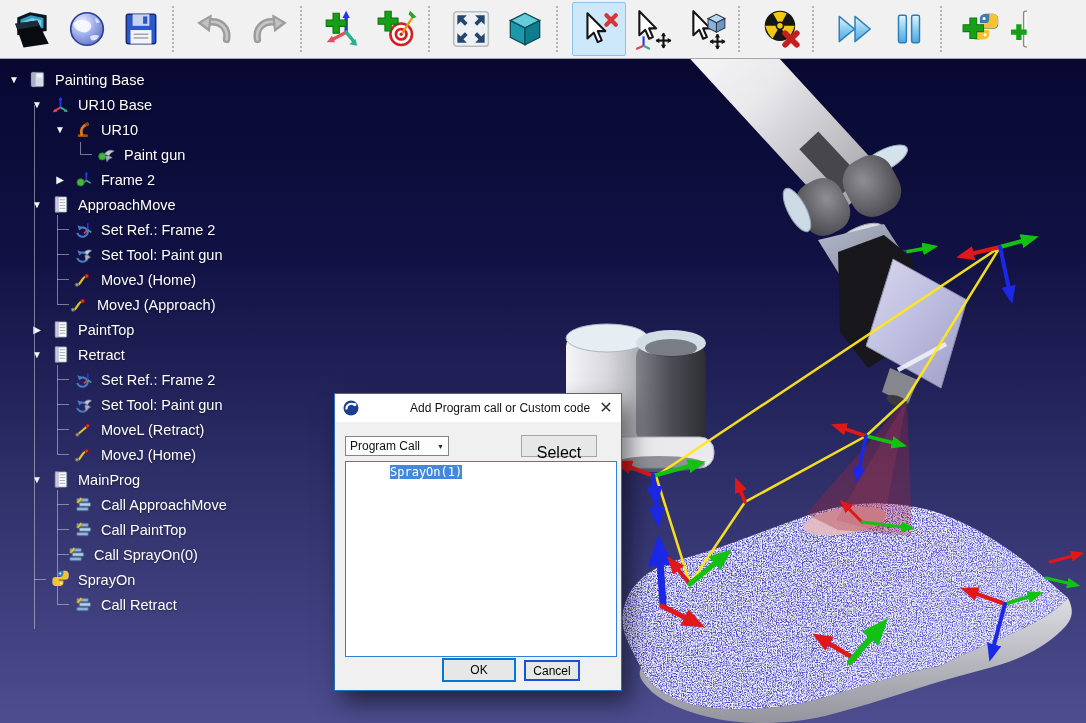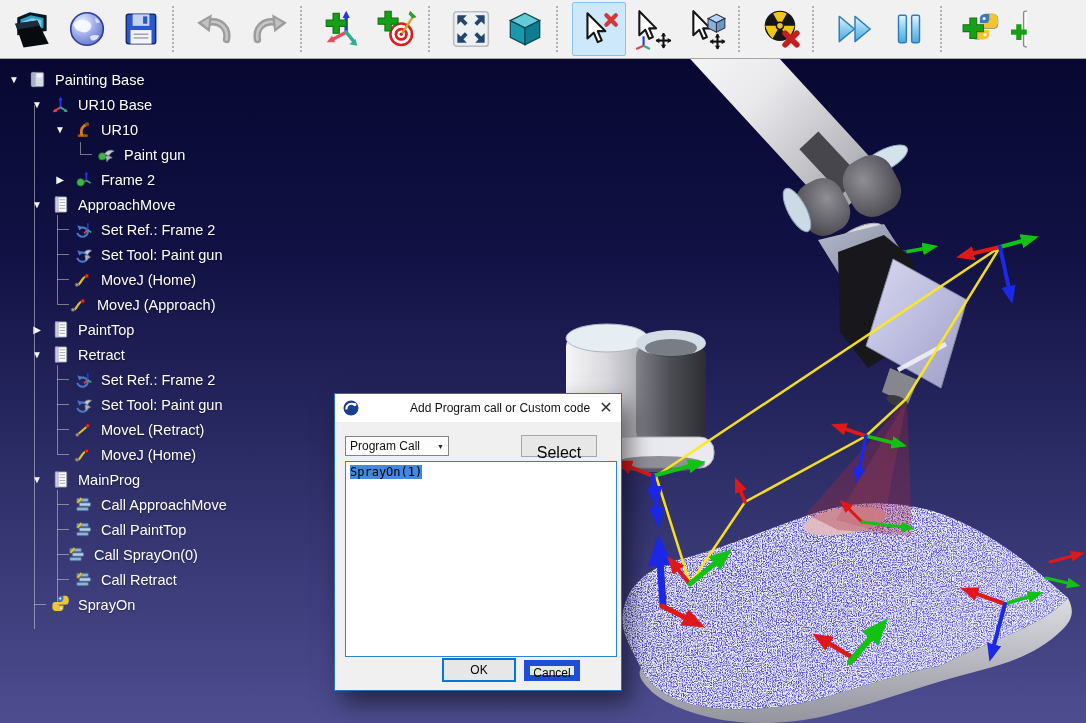--- a/index.html
+++ b/index.html
@@ -47,25 +47,25 @@
   .combo{position:absolute;left:10px;top:42px;width:104px;height:20px;background:#fdfdfd;
     border:1px solid #848484;box-sizing:border-box;display:flex;align-items:center;
     padding:0 4px;}
   .combo span:first-child{flex:1;}
   .combo-arrow{font-size:7px;color:#222;margin-left:2px;}
   .btn-sel{position:absolute;left:186px;top:41px;width:76px;height:22px;background:#e7e7e7;
     border:1px solid #a6a6a6;font-size:16px;font-family:"Liberation Sans",sans-serif;padding:8px;}
   .codearea{position:absolute;left:10px;top:67px;width:272px;height:196px;background:#fff;
     border:1px solid #2e82d0;box-sizing:border-box;padding:3px 4px;
     font-family:"DejaVu Sans Mono",monospace;font-size:12px;}
-  .codearea .sel{background:#4489d9;color:#000000;}
+  .codearea .sel{background:#4489d9;color:#ffffff;margin-left:40px;}
   .btn-ok{position:absolute;left:107px;top:264px;width:74px;height:24px;background:#e7e7e7;
     border:2px solid #0078d7;font-size:12px;font-family:"Liberation Sans",sans-serif;padding:0;}
   .btn-cancel{position:absolute;left:189px;top:266px;width:56px;height:21px;background:#e7e7e7;
-    border:6px solid #1d4ed8;font-size:12px;font-family:"Liberation Sans",sans-serif;padding:0;}
+    border:2px solid #1d4ed8;font-size:12px;font-family:"Liberation Sans",sans-serif;padding:0;}
 </style>
 </head>
 <body>
 
 <svg width="0" height="0" style="position:absolute" aria-hidden="true">
 <defs>
   <linearGradient id="gBl" x1="0" y1="0" x2="0" y2="1">
     <stop offset="0" stop-color="#e4f5fd"></stop>
         <stop offset="0.5" stop-color="#8ecdf0"></stop>
         <stop offset="1" stop-color="#4da6e0"></stop>
@@ -707,35 +707,35 @@
           <span class="lbl">Call PaintTop</span>
         </div>
         <div class="trow" style="padding-left:45px">
           <div class="guide h" style="left:57px;top:12px;"></div>
           <span class="arr"></span>
           <svg class="tico" viewBox="0 0 20 20">
             <use href="#tree-call"></use>
           </svg>
           <span class="lbl">Call SprayOn(0)</span>
         </div>
-        <div class="trow" style="padding-left:52px">
-          <div class="guide h" style="left:57px;top:12px;"></div>
-          <span class="arr"></span>
-          <svg class="tico" viewBox="0 0 20 20">
-            <use href="#tree-call"></use>
-          </svg>
-          <span class="lbl">Call Retract</span>
-        </div>
         <div class="trow" style="padding-left:29px">
           <div class="guide h" style="left:34px;top:12px;"></div>
           <span class="arr"></span>
           <svg class="tico" viewBox="0 0 20 20">
             <use href="#tree-python"></use>
           </svg>
           <span class="lbl">SprayOn</span>
+        </div>
+        <div class="trow" style="padding-left:52px">
+          <div class="guide h" style="left:57px;top:12px;"></div>
+          <span class="arr"></span>
+          <svg class="tico" viewBox="0 0 20 20">
+            <use href="#tree-call"></use>
+          </svg>
+          <span class="lbl">Call Retract</span>
         </div>
       </div>
   </div>
 
   <div class="dialog">
     <div class="dlg-title">
       <svg class="dlg-ico" viewBox="0 0 16 16">
         <circle cx="8" cy="8" r="7.5" fill="#1a3f8f"></circle>
         <path d="M3.5,9.5 A5,5 0 0 1 11.5,4.8" fill="none" stroke="#fff" stroke-width="2"></path>
         <circle cx="11.8" cy="4.6" r="1.6" fill="#fff"></circle>

